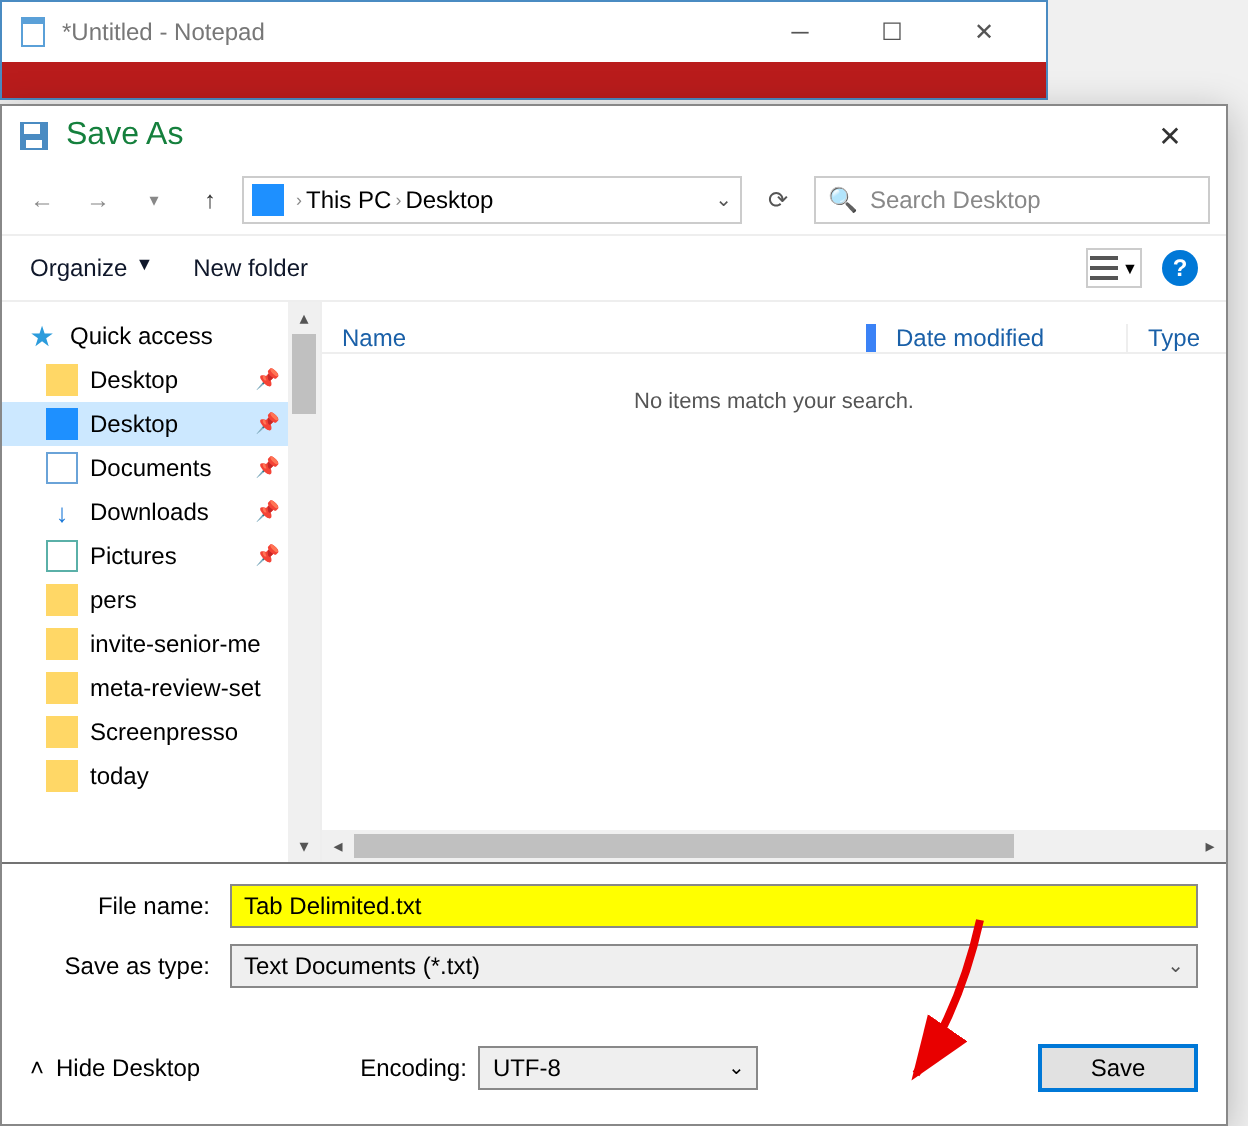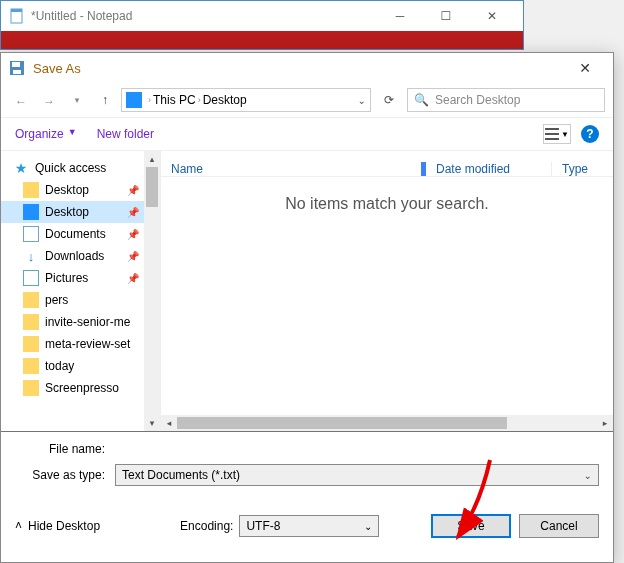--- a/index.html
+++ b/index.html
@@ -7,34 +7,34 @@
 .notepad-win{position:absolute;left:0;top:0;width:524px;height:50px;background:#b91c1c;border:1px solid #4a8bc2}
 .np-title{height:30px;display:flex;align-items:center;padding:0 8px;background:#fff}
 .np-title .np-icon{width:16px;height:16px;margin-right:6px}
 .np-title .txt{color:#777;font-size:12px}
 .np-ctrls{margin-left:auto;display:flex}
 .np-ctrls div{width:46px;height:28px;display:flex;align-items:center;justify-content:center;color:#555}
 .left-stub{position:absolute;left:0;top:60px;width:10px;background:#fff;border-right:1px solid #ccc;height:500px;font-size:10px;padding:1px;line-height:12px}
 .saveas{position:absolute;left:10;top:52px;width:614px;height:511px;background:#fff;border:1px solid #888;box-shadow:0 4px 18px rgba(0,0,0,.25)}
 .sa-title{height:30px;display:flex;align-items:center;padding:0 8px}
 .sa-title .i{width:16px;height:16px;margin-right:8px}
-.sa-title .t{font-size:13px;color:#a16207}
+.sa-title .t{font-size:16px;color:#15803d}
 .sa-close{margin-left:auto;width:40px;height:28px;display:flex;align-items:center;justify-content:center;font-size:14px;color:#333}
 .nav-row{height:34px;display:flex;align-items:center;padding:0 8px;gap:4px}
 .nav-btn{width:24px;height:24px;display:flex;align-items:center;justify-content:center;color:#888}
 .nav-btn.enabled{color:#333}
 .breadcrumb{flex:0 0 250px;height:24px;border:1px solid #ccc;display:flex;align-items:center;padding:0 4px;gap:2px}
 .bc-icon{width:16px;height:16px;background:#1e90ff;margin-right:4px}
 .bc-sep{color:#888;font-size:9px}
 .bc-dd{margin-left:auto;color:#555;font-size:10px}
 .refresh{width:28px;height:24px;display:flex;align-items:center;justify-content:center;color:#555}
 .search{flex:1;height:24px;border:1px solid #ccc;display:flex;align-items:center;padding:0 6px;color:#888}
 .search .sicon{margin-right:6px}
 .toolbar{height:34px;display:flex;align-items:center;padding:0 14px;gap:20px;border-top:1px solid #eee;border-bottom:1px solid #eee}
-.tool-link{color:#6d28d9;display:flex;align-items:flex-start;gap:4px}
+.tool-link{color:#0f172a;display:flex;align-items:flex-start;gap:4px}
 .tool-right{margin-left:auto;display:flex;align-items:center;gap:10px}
 .view-toggle{width:28px;height:20px;border:1px solid #ccc;display:flex;align-items:center;justify-content:center}
 .help{width:18px;height:18px;border-radius:50%;background:#0078d7;color:#fff;display:flex;align-items:center;justify-content:center;font-weight:bold}
 .body{display:flex;height:280px}
 .sidebar{width:160px;border-right:1px solid #eee;overflow:hidden;position:relative}
 .sidebar-sb{position:absolute;right:0;top:0;width:16px;height:100%;background:#f0f0f0}
 .sb-thumb{position:absolute;top:0;left:2px;width:12px;height:40px;background:#c0c0c0}
 .sb-arrow{position:absolute;left:0;width:16px;height:16px;display:flex;align-items:center;justify-content:center;font-size:9px;color:#555;background:#f0f0f0}
 .tree{padding:6px 0}
 .tree-item{height:22px;display:flex;align-items:center;padding-left:22px;gap:6px;font-size:12px;color:#000}
@@ -46,22 +46,22 @@
 .ficon.desktop{background:#1e90ff}
 .ficon.docs{background:#fff;border:1px solid #6aa3d8}
 .ficon.dl{color:#1e7ad8;font-size:13px;font-weight:bold}
 .ficon.pic{background:#fff;border:1px solid #5ab0a8}
 .ficon.star{color:#2c9cdc;font-size:14px}
 .files{flex:1;position:relative}
 .fhdr{height:26px;display:flex;align-items:flex-end;border-bottom:1px solid #eee}
 .fhdr div{padding:0 10px;color:#1a60a8;font-size:12px}
 .fcol-name{flex:1}
 .fcol-date{width:130px;border-left:5px solid #3b82f6}
-.fcol-type{width:62px;border-left:1px solid #eee}
-.empty{text-align:center;color:#555;padding:18px;font-size:16px}
+.fcol-type{width:50px;border-left:1px solid #eee}
+.empty{text-align:center;color:#555;padding:18px;font-size:11px}
 .hsb{position:absolute;bottom:0;left:0;right:0;height:16px;background:#f0f0f0;display:flex;align-items:center}
 .hsb .ar{width:16px;height:16px;display:flex;align-items:center;justify-content:center;font-size:9px;color:#555}
 .hsb .track{flex:1;height:16px;position:relative}
 .hsb .thumb{position:absolute;left:0;top:2px;height:12px;width:330px;background:#c0c0c0}
 .form{padding:10px 14px;border-top:1px solid #737373}
 .frow{display:flex;align-items:center;margin-bottom:8px}
 .flabel{width:100px;text-align:right;padding-right:10px;font-size:12px}
 .finput{flex:1;height:22px;border:1px solid #888;padding:0 6px;font-size:12px}
 .finput.highlight{background:#ffff00}
 .finput.combo{display:flex;align-items:center;background:#efefef}
@@ -185,25 +185,25 @@
           <div class="tree-item">
             <span class="ficon folder"></span>
             <span>invite-senior-me</span>
           </div>
           <div class="tree-item">
             <span class="ficon folder"></span>
             <span>meta-review-set</span>
           </div>
           <div class="tree-item">
             <span class="ficon folder"></span>
+            <span>Screenpresso</span>
+          </div>
+          <div class="tree-item">
+            <span class="ficon folder"></span>
             <span>today</span>
-          </div>
-          <div class="tree-item">
-            <span class="ficon folder"></span>
-            <span>Screenpresso</span>
           </div>
         </div>
       <div class="sidebar-sb">
         <div class="sb-arrow" style="top:0">▴</div>
         <div class="sb-thumb" style="top:16px"></div>
         <div class="sb-arrow" style="bottom:0">▾</div>
       </div>
     </div>
     <div class="files">
       <div class="fhdr">
@@ -218,20 +218,21 @@
             <div class="thumb"></div>
           </div>
         <div class="ar">▸</div>
       </div>
     </div>
   </div>
 
   <div class="form">
     <div class="frow">
       <div class="flabel">File name:</div>
+      <input class="finput highlight" value="Tab Delimited.txt" style="">
     </div>
     <div class="frow">
       <div class="flabel">Save as type:</div>
       <div class="finput combo">
         <span>Text Documents (*.txt)</span>
         <span class="dd">⌄</span>
       </div>
     </div>
   </div>
 
@@ -242,21 +243,20 @@
     </div>
     <div class="enc">
       <span>Encoding:</span>
       <div class="enc-combo">
         <span>UTF-8</span>
         <span class="dd" style="margin-left:auto;font-size:10px">⌄</span>
       </div>
     </div>
     <div class="btns">
       <div class="btn primary">Save</div>
-      <div class="btn">Cancel</div>
     </div>
   </div>
 </div>
 
 <svg class="arrow-annot" style="left:430px;top:455px" width="80" height="100">
   <defs>
       <marker id="ah" markerWidth="10" markerHeight="10" refX="7" refY="3" orient="auto">
         <path d="M0,0 L8,3 L0,6 Z" fill="#e80000"></path>
       </marker>
     </defs>

